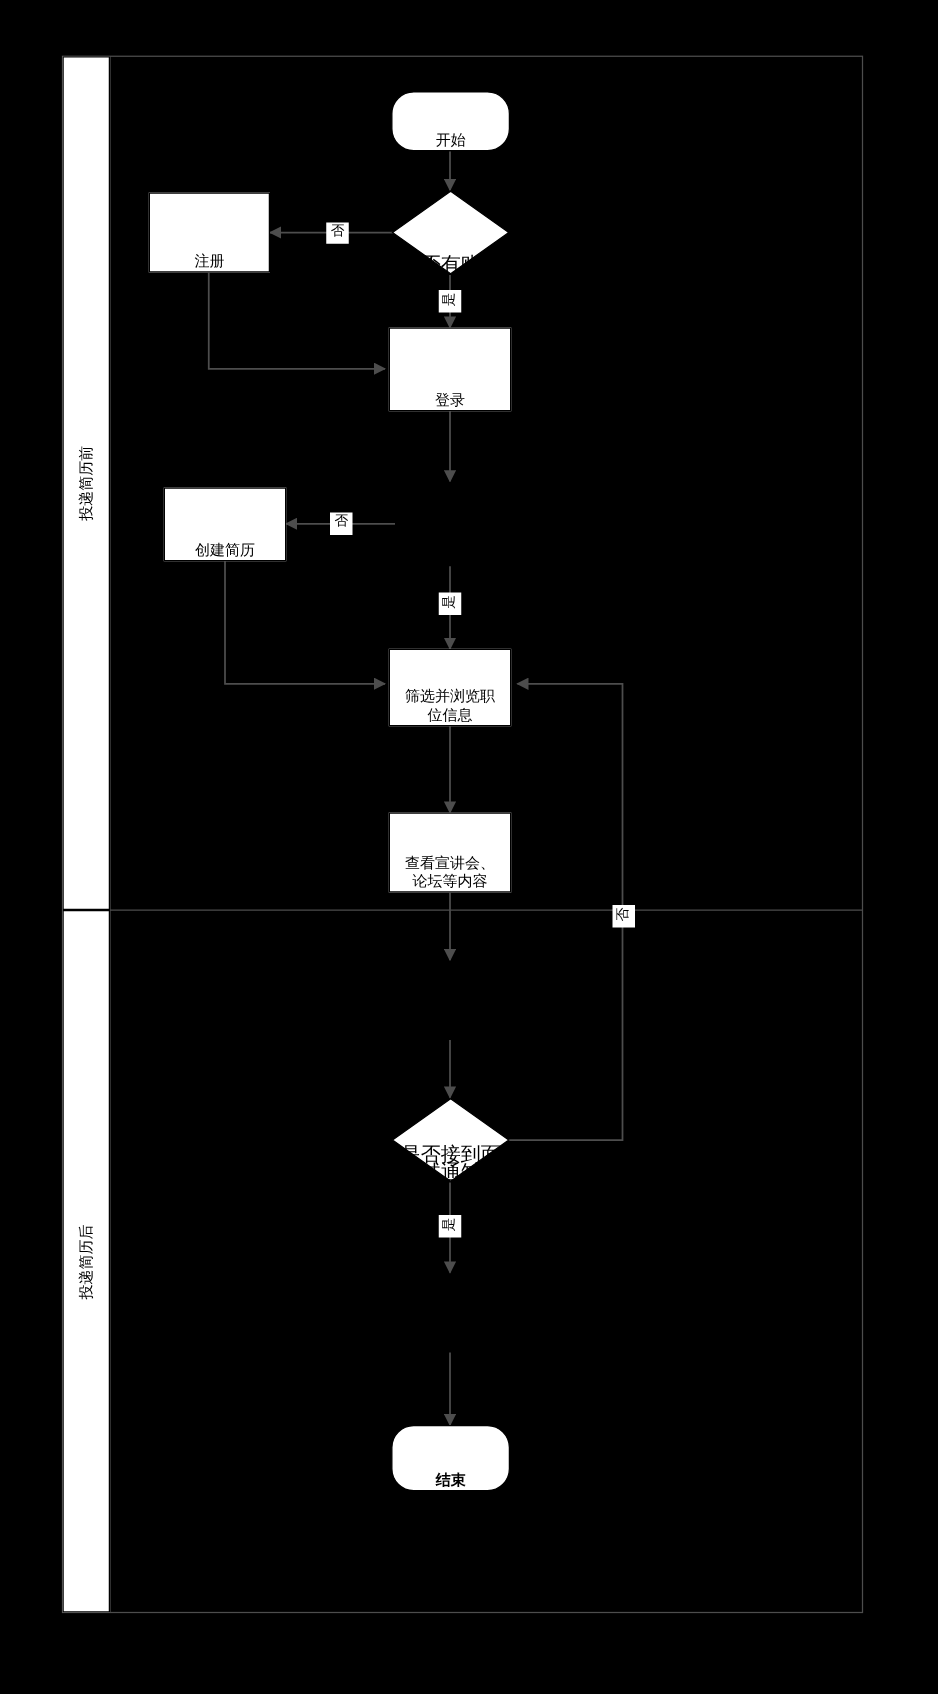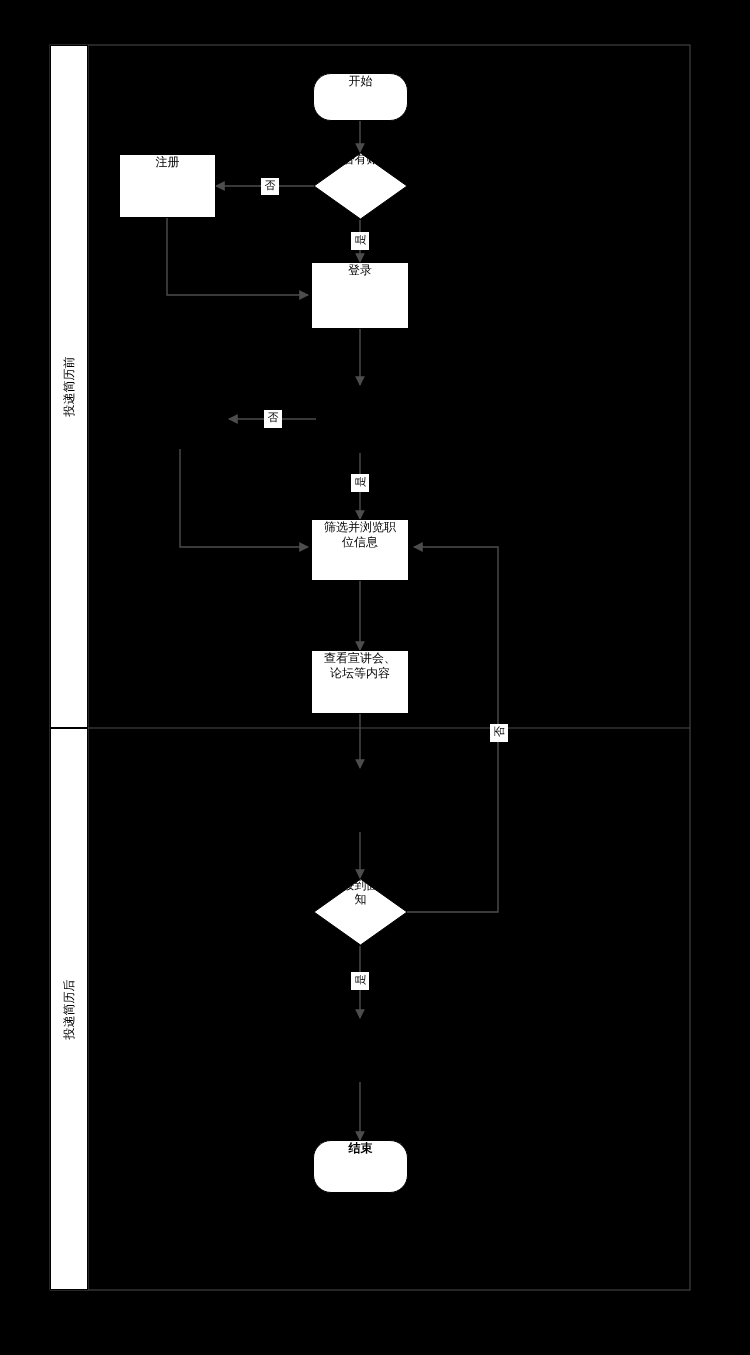--- a/index.html
+++ b/index.html
@@ -28,21 +28,21 @@
   .node {
     position: absolute;
     box-sizing: border-box;
     background: #ffffff;
     border: 1px solid #000000;
     color: #000000;
     font-size: 12px;
     line-height: 15px;
     text-align: center;
     display: flex;
-    align-items: flex-start;
+    align-items: flex-end;
     justify-content: center;
     white-space: pre-line;
   }
   .terminator {
     border-radius: 18px;
   }
   .decision {
     background: transparent;
     border: none;
   }
@@ -50,21 +50,21 @@
     position: absolute;
     left: 0;
     top: 0;
     width: 100%;
     height: 100%;
   }
   .decision .diamond-label {
     position: relative;
     z-index: 2;
     width: 84px;
-    font-size: 12px;
+    font-size: 16px;
     line-height: 14px;
     text-align: center;
   }
   .lane-label {
     position: absolute;
     background: #ffffff;
     border: 1px solid #000000;
     box-sizing: border-box;
     display: flex;
     align-items: center;
@@ -162,20 +162,23 @@
 
   <div class="node" style="left:119px; top:154px; width:97px; height:64px;">
     <span>注册</span>
   </div>
 
   <div class="node" style="left:311px; top:262px; width:98px; height:67px;">
     <span>登录</span>
   </div>
 
 
+  <div class="node" style="left:131px; top:390px; width:98px; height:59px;">
+    <span>创建简历</span>
+  </div>
 
   <div class="node" style="left:311px; top:650px; width:98px; height:64px; padding:0 8px;">
     <span>查看宣讲会、论坛等内容</span>
   </div>
 
   <div class="node" style="left:311px; top:519px; width:98px; height:62px; padding:0 8px;">
     <span>筛选并浏览职位信息</span>
   </div>
 
 

